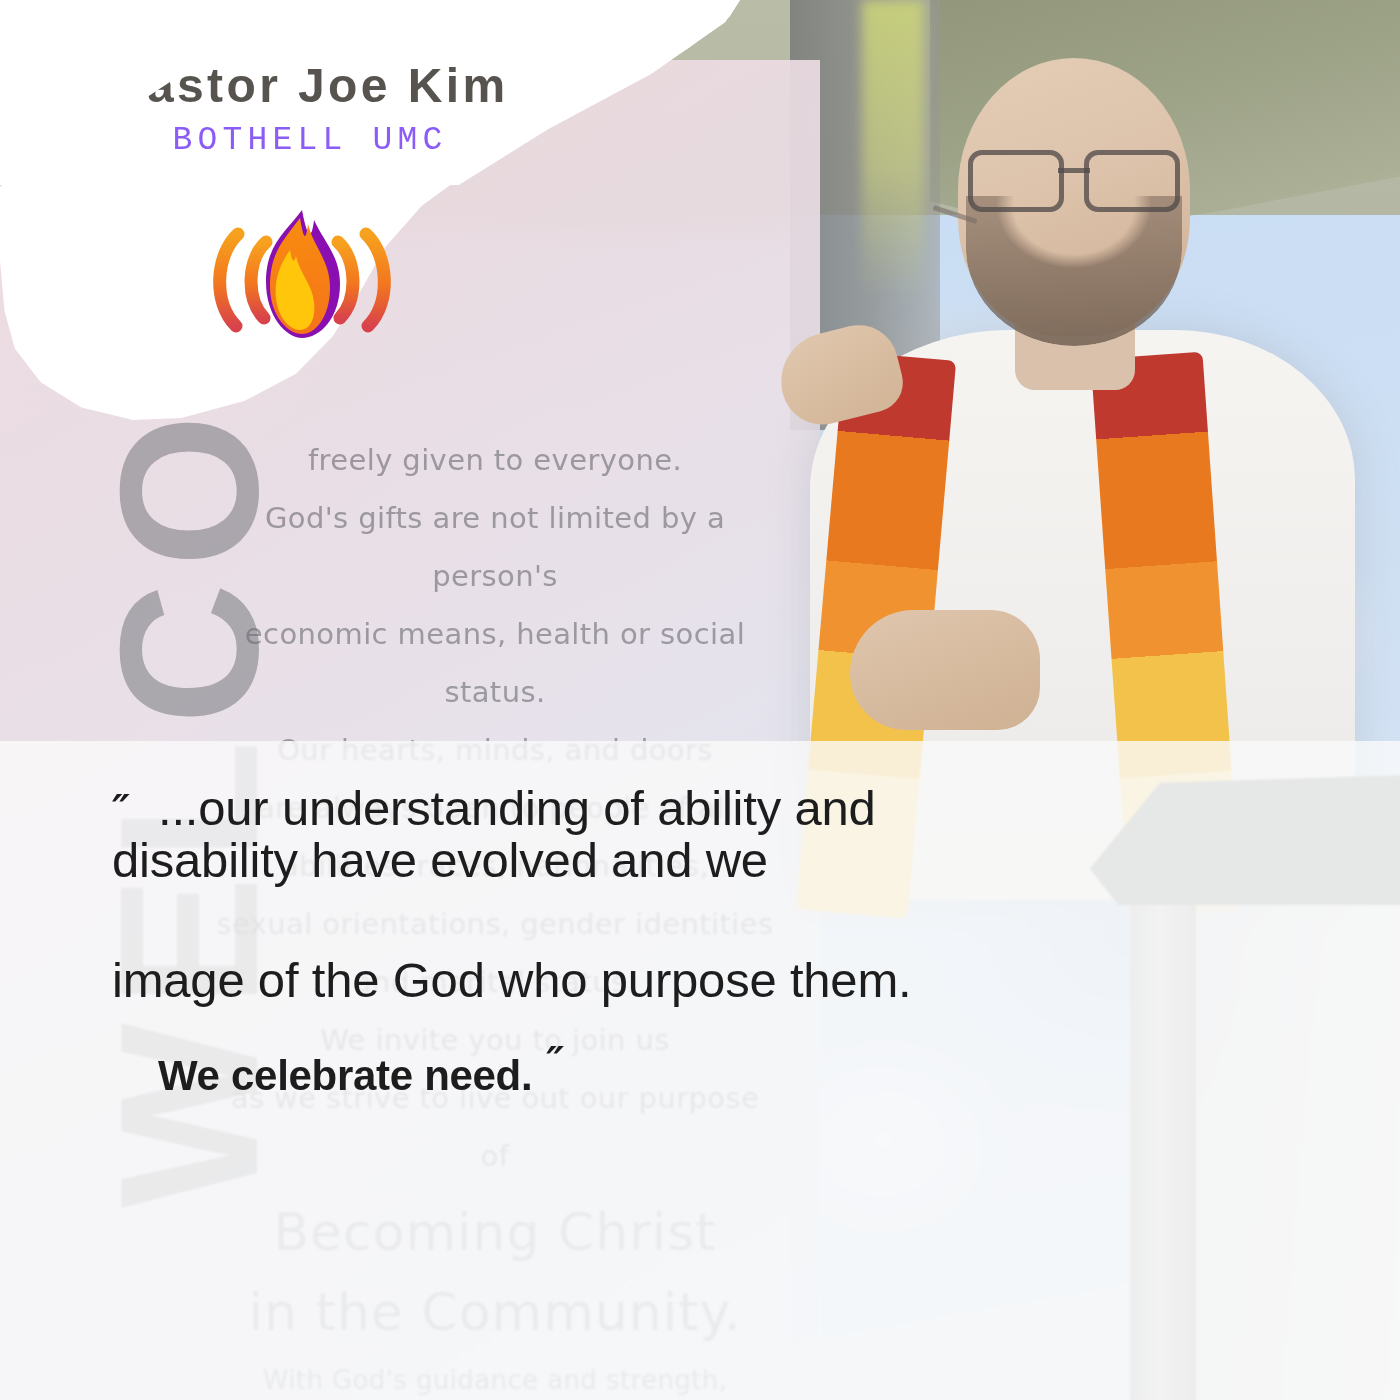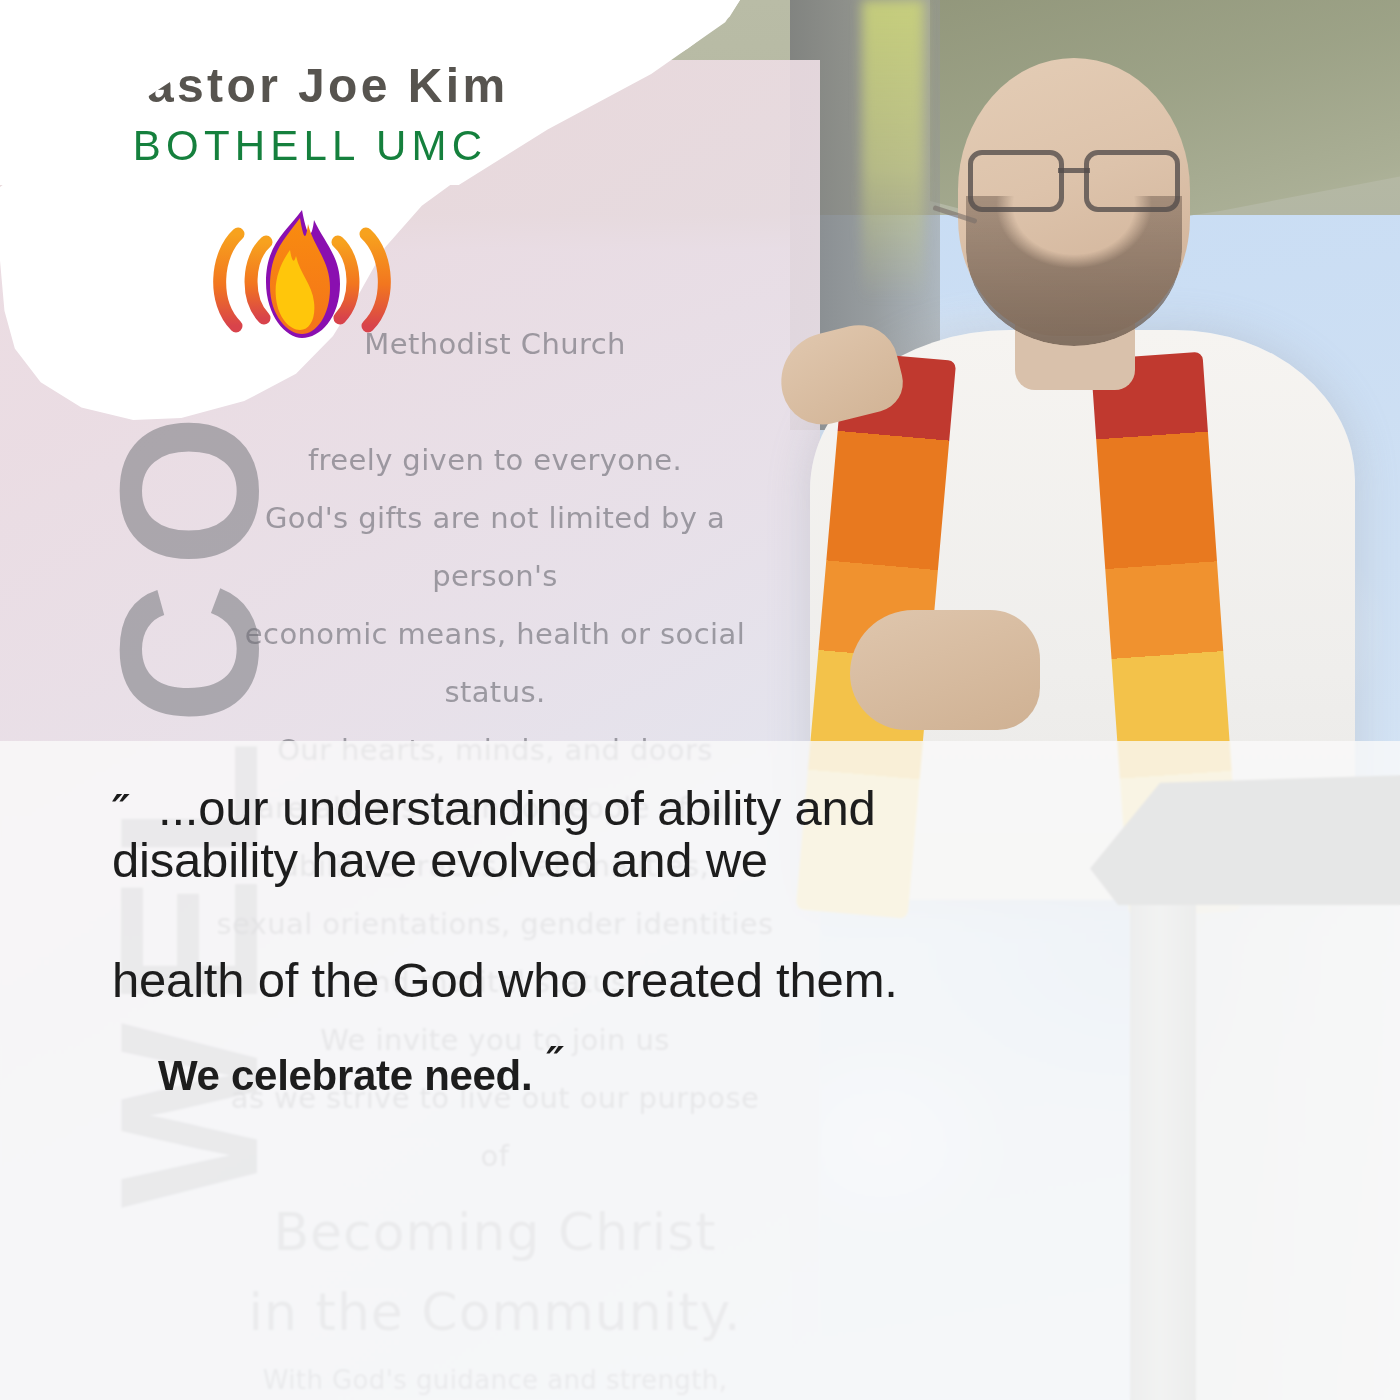--- a/index.html
+++ b/index.html
@@ -304,24 +304,25 @@
     font-size: 48px;
     font-weight: 700;
     letter-spacing: 3.4px;
     color: #57544f;
     line-height: 1.1;
   }
   .card-org {
     position: absolute;
     left: 0; top: 122px; width: 620px;
     text-align: center;
-    font-size: 42px;
+    font-size: 33px;
     font-weight: 400;
     letter-spacing: 5.2px;
-    color: #15803d;
+    color: #8b5cf6;
+    font-family: Liberation Mono, monospace;
   }
 
   
   .logo {
     position: absolute;
     left: 196px; top: 198px;
     width: 212px; height: 160px;
   }
   .logo svg { display: block; width: 212px; height: 160px; }
 </style>
@@ -333,21 +334,21 @@
   <div class="photo">
     <div class="bg-wall"></div>
     <div class="bg-stone"></div>
     <div class="bg-toprail"></div>
     <div class="bg-drape"></div>
     <div class="bg-drape-green"></div>
 
     <div class="banner">
       <div class="banner-welcome">WELCOME</div>
       <div class="banner-copy">
-        <span>Methodist Church</span><br>
+        <br>
         <br>
         <span>freely given to everyone.</span><br>
         <span>God's gifts are not limited by a person's</span><br>
         <span>economic means, health or social status.</span><br>
         <span>Our hearts, minds, and doors</span><br>
         <span>are always open to people of all</span><br>
         <span>abilities, races, nationalities,</span><br>
         <span>sexual orientations, gender identities</span><br>
         <span>and marital status.</span><br>
         <span>We invite you to join us</span><br>
@@ -389,21 +390,21 @@
     <span class="q-mark open">″</span>
 
     <div class="q-line indent">...our understanding of ability and</div>
     <div class="q-line">disability have evolved and we</div>
 
     <div class="q-gap-lg"></div>
 
 
     <div class="q-gap-md"></div>
 
-    <div class="q-line">health of the God who created them.</div>
+    <div class="q-line">image of the God who purpose them.</div>
 
     <div class="q-gap-sm"></div>
 
     <div class="q-line bold indent">
       <span>We celebrate need.</span><span class="q-mark q-closing">″</span>
     </div>
   </div>
 
   <div class="card-top"></div>
   <div class="card">

